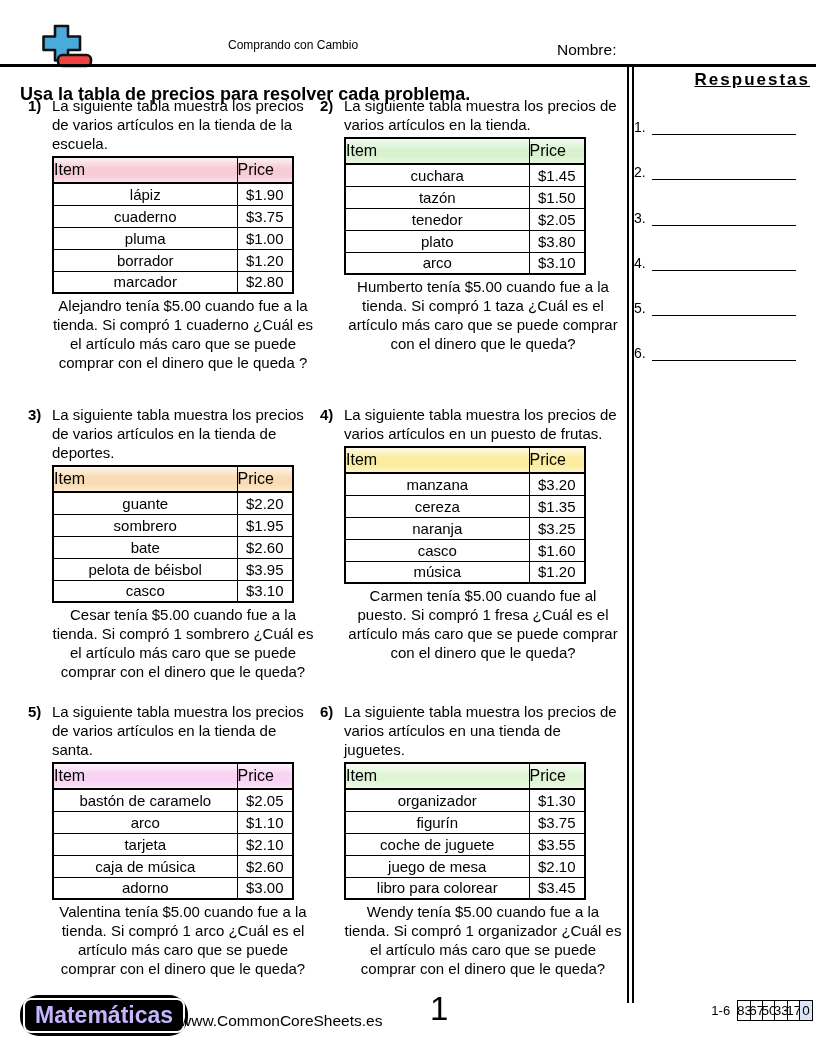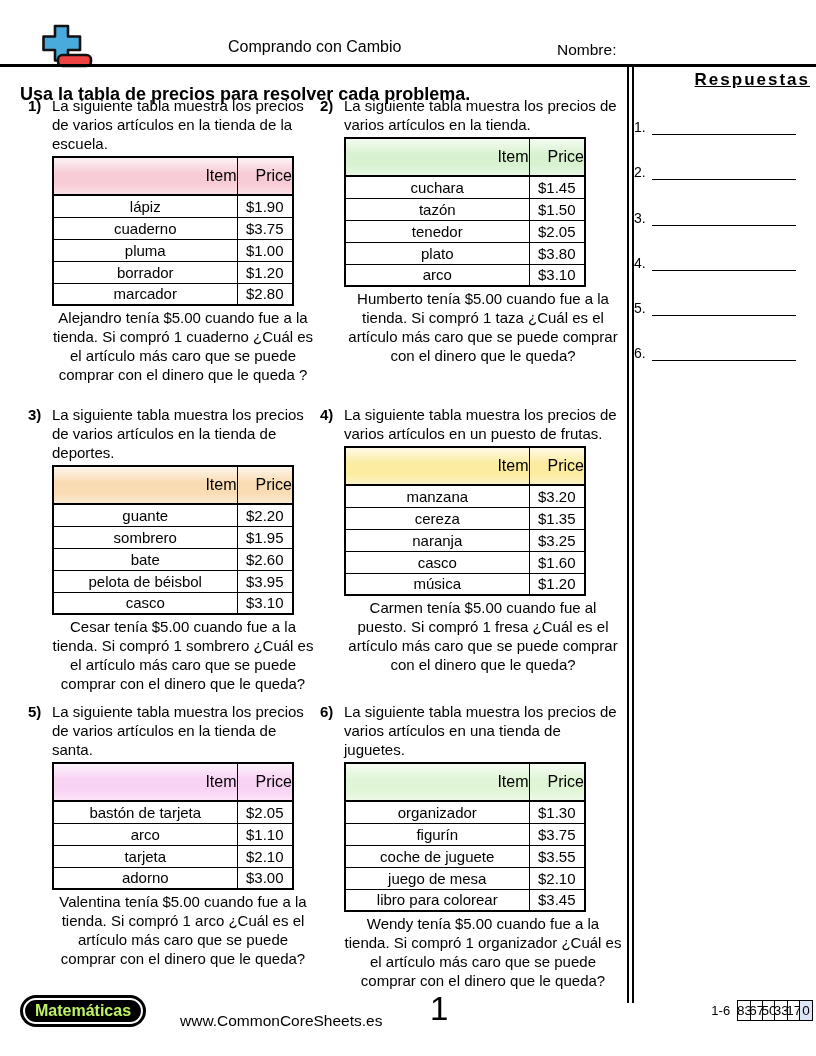--- a/index.html
+++ b/index.html
@@ -1,21 +1,21 @@
 <!DOCTYPE html>
 <html><head>
 <meta charset="utf-8">
 <style>
   * { margin:0; padding:0; box-sizing:border-box; }
   body { background:#fff; font-family:"Liberation Sans","DejaVu Sans",sans-serif; color:#000; }
   .page { position:relative; width:816px; height:1056px; background:#fff; overflow:hidden; }
 
   
   .logo { position:absolute; left:42px; top:24px; }
-  .page-title { position:absolute; left:228px; top:38px; font-size:16px; }
+  .page-title { position:absolute; left:228px; top:38px; font-size:12px; }
   .name-label { position:absolute; left:557px; top:41px; font-size:15.5px; }
   .header-rule { position:absolute; left:0; top:64px; width:816px; height:3px; background:#000; }
   .instruction { position:absolute; left:20px; top:84px; font-size:18px; font-weight:bold; }
 
   
   .divider { position:absolute; left:627px; top:64px; height:939px; width:7px;
              border-left:2px solid #000; border-right:2px solid #000; }
 
   
   .problem { position:absolute; display:flex; }
@@ -26,41 +26,41 @@
   .p5 { left:28px; top:702px; width:286px; }
   .p6 { left:320px; top:702px; width:302px; }
   .pnum { width:24px; font-size:15px; font-weight:bold; line-height:19px; }
   .pbody { flex:1; }
   .intro, .question { font-size:15px; line-height:19px; }
 
   table.price-table { border-collapse:collapse; width:240px; margin-top:3px; table-layout:fixed; }
   table.price-table, table.price-table th, table.price-table td { border:1.5px solid #000; }
   table.price-table { border:2.5px solid #000; }
   table.price-table th { border-bottom:2.5px solid #000; font-weight:normal; font-size:16px;
-      height:38px; text-align:right;
+      height:26px; text-align:left;
       background-image:linear-gradient(180deg, rgba(255,255,255,.75) 0%, rgba(255,255,255,0) 42%,
                         rgba(255,255,255,0) 72%, rgba(255,255,255,.4) 100%); }
   table.price-table td { font-size:15px; height:22px; text-align:center; background:#fff; }
   .col-item { width:184px; }
   .col-price { width:56px; }
   .question { margin-top:2px;text-align:center; }
 
   
   .answers { position:absolute; left:632px; top:70px; width:178px; }
   .answers-title { text-align:right; font-size:17px; font-weight:bold;
                    letter-spacing:2px; text-decoration:underline; }
   .ans-items { margin-top:0; }
   .ans-item { height:45.2px; display:flex; align-items:flex-end; }
   .ans-num { font-size:14px; width:20px; padding-left:2px; }
   .ans-line { flex:1; border-bottom:1.6px solid #000; margin-right:14px; height:100%; }
 
   
   .brand-badge { position:absolute; left:20px; top:995px; background:#000; border-radius:19px; padding:3px; }
-  .brand-inner { border:2.5px solid #fff; border-radius:15px; padding:2px 10px;
-                 color:#bef264; font-weight:bold; font-size:16px; }
+  .brand-inner { border:2.5px solid #fff; border-radius:8px; padding:2px 10px;
+                 color:#c4b5fd; font-weight:bold; font-size:23px; }
   .website { position:absolute; left:180px; top:1012px; font-size:15.5px; }
   .page-number { position:absolute; left:430px; top:990px; font-size:33px; font-weight:400; }
   .scorebar { position:absolute; right:3px; top:1000px; display:flex; align-items:center; }
   .score-range { font-size:13px; margin-right:9px; }
   .score-cell { width:14px; height:21px; border:1.7px solid #000; margin-left:-1.7px;
                 display:flex; align-items:center; justify-content:center; font-size:13.5px; background:#fff; }
   .score-cell:first-of-type { margin-left:0; }
 </style>
 </head>
 <body>
@@ -257,30 +257,34 @@
             <col class="col-price">
           </colgroup>
         <thead>
             <tr>
           <th style="background-color: rgb(249, 211, 244);">Item</th>
           <th style="background-color: rgb(249, 211, 244);">Price</th>
         </tr>
           </thead>
         <tbody>
           <tr>
-              <td>bastón de tarjeta</td>
+              <td>bastón de caramelo</td>
               <td>$2.05</td>
             </tr>
           <tr>
               <td>arco</td>
               <td>$1.10</td>
             </tr>
           <tr>
               <td>tarjeta</td>
               <td>$2.10</td>
+            </tr>
+          <tr>
+              <td>caja de música</td>
+              <td>$2.60</td>
             </tr>
           <tr>
               <td>adorno</td>
               <td>$3.00</td>
             </tr>
         </tbody>
       </table>
       <p class="question">Valentina tenía $5.00 cuando fue a la tienda. Si compró 1 arco ¿Cuál es el artículo más caro que se puede comprar con el dinero que le queda?</p>
     </div>
   </div>

